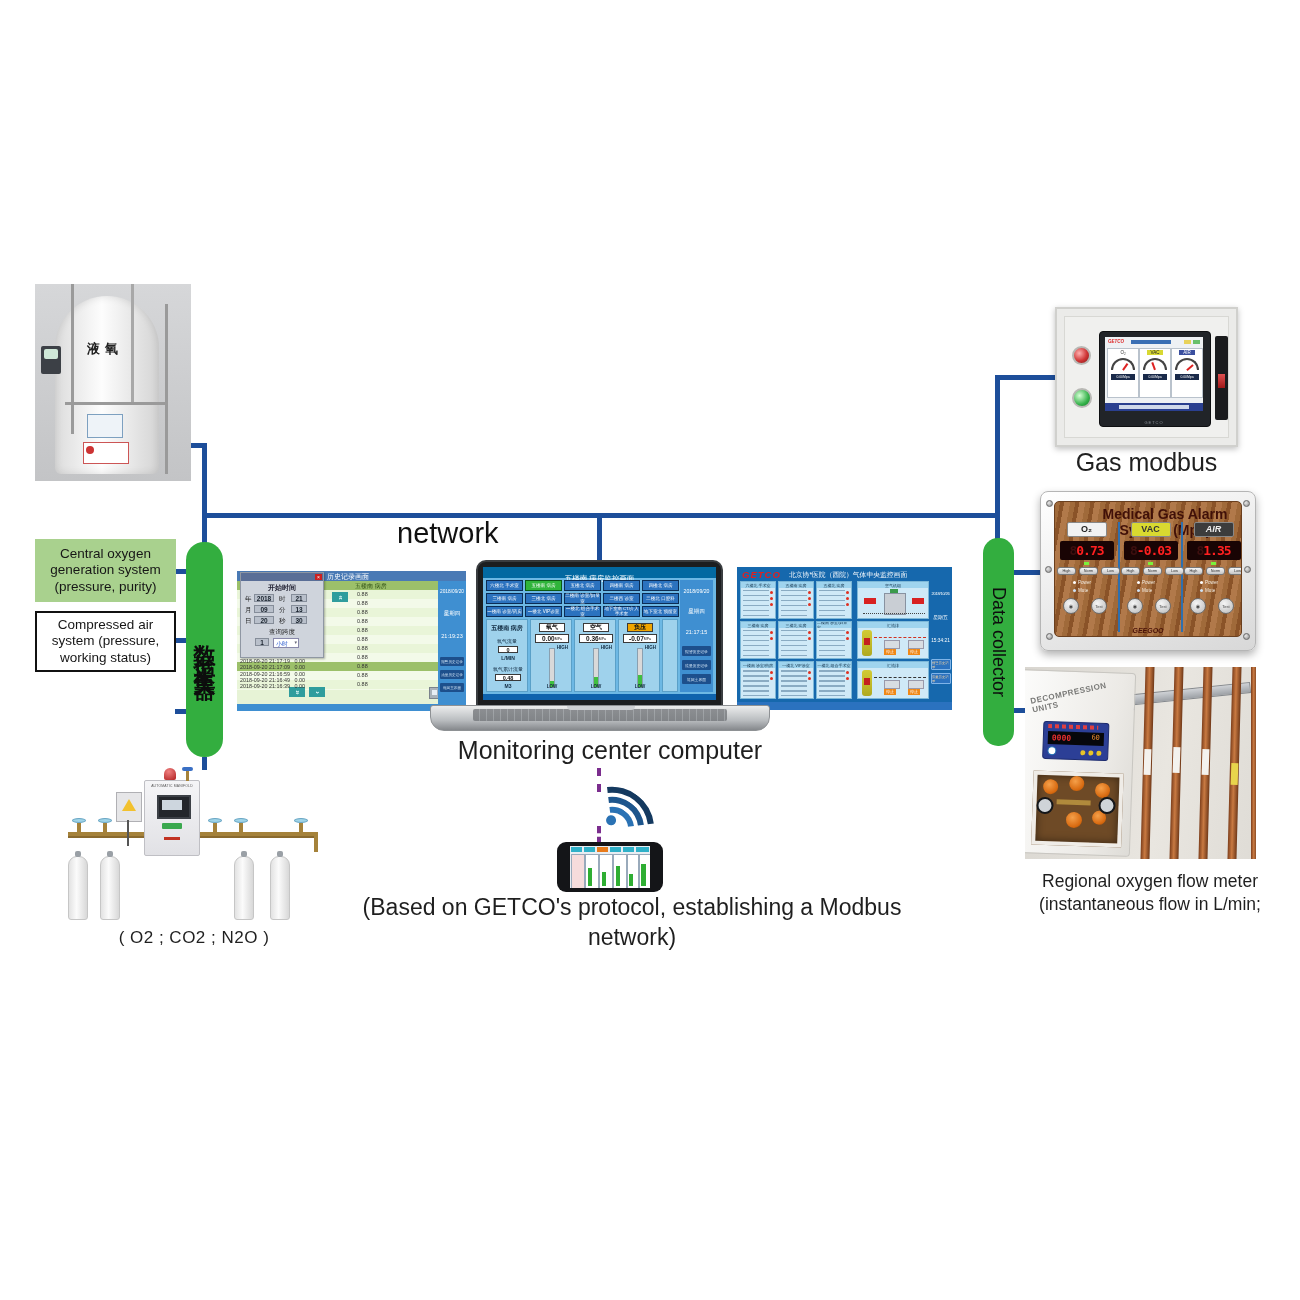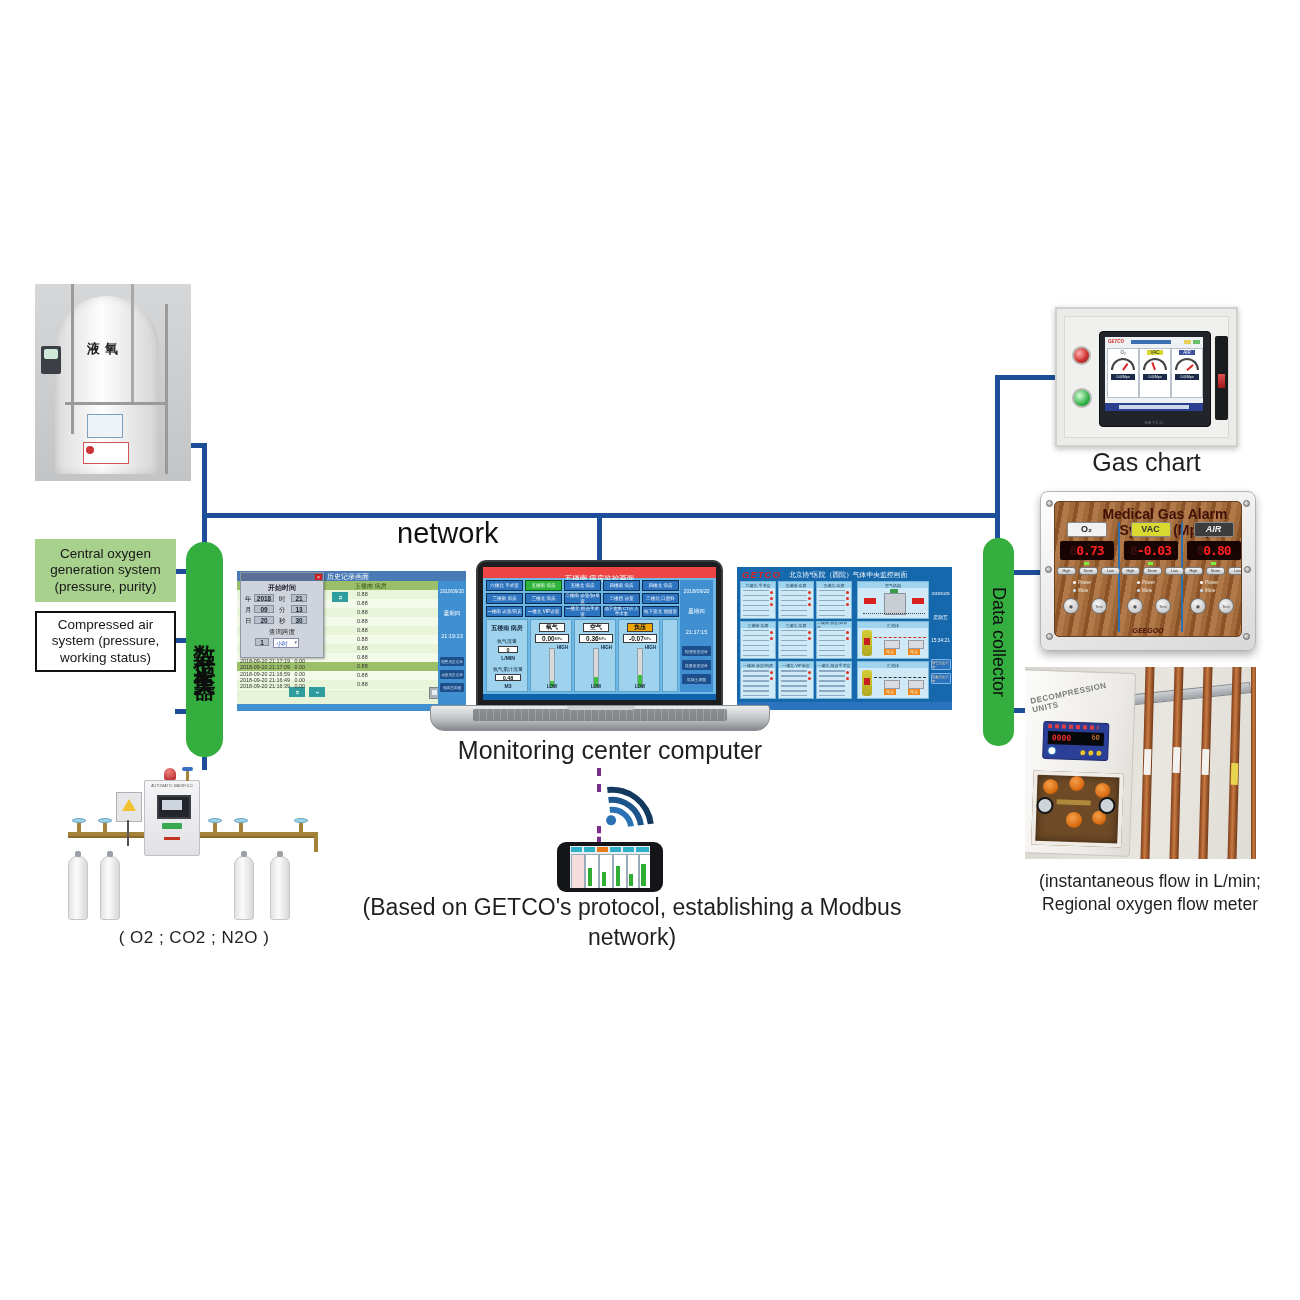--- a/index.html
+++ b/index.html
@@ -283,21 +283,21 @@
       <div class="ctr" style="margin-top:18px;font-size:4.8px;color:#fff;">星期五</div>
       <div class="ctr" style="margin-top:18px;font-size:4.8px;color:#fff;">15:34:21</div>
       <div class="sbbtn" style="left:0;top:78px;width:18px;height:9px;font-size:3.3px;background:#2b72bf;border:1px solid #7fb4e8;color:#ffd9a0;">报警历史记录</div>
       <div class="sbbtn" style="left:0;top:92px;width:18px;height:9px;font-size:3.3px;background:#2b72bf;border:1px solid #7fb4e8;color:#ffd9a0;">流量历史记录</div>
     </div>
     <div class="bar" style="left:0;top:135px;width:215px;height:8px;background:#2b72bf;"></div>
   </div>
 
   <div class="abs" style="left:476px;top:560px;width:247px;height:147px;background:#1c1e20;border:2px solid #3a3d40;border-radius:10px 10px 0 0;box-sizing:border-box;">
     <div class="scr" style="left:5px;top:5px;width:233px;height:133px;background:#6db8e4;">
-      <div class="bar ctr" style="left:0;top:0;width:233px;height:11px;background:#ef4444;">
+      <div class="bar ctr" style="left:0;top:0;width:233px;height:11px;background:#0369a1;">
         <span style="font-size:7.5px;color:#fff;line-height:11px;">五楼南 病房监控画面</span>
       </div>
 
       <div class="btnblue" style="position:absolute;left:3px;top:13px;width:37px;height:11px;font-size:4.6px;">六楼北 手术室</div>
       <div class="btnblue sel" style="position:absolute;left:42px;top:13px;width:37px;height:11px;font-size:4.6px;">五楼南 病房</div>
       <div class="btnblue" style="position:absolute;left:81px;top:13px;width:37px;height:11px;font-size:4.6px;">五楼北 病房</div>
       <div class="btnblue" style="position:absolute;left:120px;top:13px;width:37px;height:11px;font-size:4.6px;">四楼南 病房</div>
       <div class="btnblue" style="position:absolute;left:159px;top:13px;width:37px;height:11px;font-size:4.6px;">四楼北 病房</div>
       <div class="btnblue" style="position:absolute;left:3px;top:26px;width:37px;height:11px;font-size:4.6px;">三楼南 病房</div>
       <div class="btnblue" style="position:absolute;left:42px;top:26px;width:37px;height:11px;font-size:4.6px;">三楼北 病房</div>
@@ -491,21 +491,21 @@
         <div class="abs" style="left:0;bottom:0;width:98px;height:8px;background:#2a3f8f;">
           <span style="position:absolute;left:14px;top:2px;width:70px;height:4px;background:#cfd8ea;"></span>
         </div>
       </div>
       <div class="ctr" style="position:absolute;left:0;bottom:1px;width:108px;font-size:4px;color:#8a8f96;letter-spacing:1px;">GETCO</div>
     </div>
     <div class="abs" style="left:158px;top:27px;width:13px;height:84px;background:#1a1b1d;border-radius:2px;">
       <div style="position:absolute;left:3px;top:38px;width:7px;height:14px;background:linear-gradient(#e05050,#a01818);"></div>
     </div>
   </div>
-  <div class="cap ctr" style="left:1055px;top:448px;width:183px;font-size:25px;">Gas chart</div>
+  <div class="cap ctr" style="left:1055px;top:448px;width:183px;font-size:25px;">Gas modbus</div>
 
   <div class="abs" style="left:1040px;top:491px;width:216px;height:160px;background:linear-gradient(160deg,#ffffff,#d8d8d8);border:1px solid #b5b5b5;border-radius:8px;box-shadow:0 4px 8px rgba(0,0,0,.3);box-sizing:border-box;">
     <div class="abs" style="left:13px;top:9px;right:13px;bottom:13px;background:repeating-linear-gradient(100deg,#a06a3a 0 5px,#8a5328 5px 9px,#b1794a 9px 15px);border:1px solid #6a3f1e;border-radius:5px;overflow:hidden;">
       <div class="ctr" style="margin-top:4px;font-size:14px;font-weight:bold;color:#401008;padding-left:34px;">Medical Gas Alarm System (Mpa)</div>
       <div class="abs" style="left:63px;top:20px;width:2px;bottom:4px;background:#2e6fae;"></div>
       <div class="abs" style="left:126px;top:20px;width:2px;bottom:4px;background:#2e6fae;"></div>
 
       <div class="abs" style="left:0;top:20px;width:63px;bottom:0;">
         <div class="ctr" style="margin:0 auto;width:38px;height:13px;background:#f2f2f2;border:1px solid #888;border-radius:2px;font-size:9px;font-weight:bold;line-height:13px;color:#222;">O₂</div>
         <div class="ctr mono" style="margin:4px auto 0;width:54px;height:19px;background:#190404;border-radius:2px;font-size:13px;font-weight:bold;line-height:19px;letter-spacing:-1px;"><span style="color:#3d0f0f;">8</span><span style="color:#ff2020;">0.73</span></div>
@@ -531,21 +531,21 @@
           <div class="ledbtn" style="width:17px;height:6px;font-size:3.8px;">Low</div>
         </div>
         <div class="abs" style="left:18px;top:58px;font-size:4.6px;color:#f2ece2;"><span style="display:inline-block;width:3px;height:3px;border-radius:50%;background:#fff;margin-right:2px;"></span><span>Power</span></div>
         <div class="abs" style="left:18px;top:66px;font-size:4.6px;color:#f2ece2;"><span style="display:inline-block;width:3px;height:3px;border-radius:50%;background:#cfe2f4;margin-right:2px;"></span><span>Mute</span></div>
         <div class="cirbtn" style="position:absolute;left:8px;top:76px;width:14px;height:14px;font-size:5px;">◉</div>
         <div class="cirbtn" style="position:absolute;left:36px;top:76px;width:14px;height:14px;font-size:4px;">Test</div>
       </div>
 
       <div class="abs" style="left:127px;top:20px;width:63px;bottom:0;">
         <div class="ctr" style="margin:0 auto;width:38px;height:13px;background:#3c3c3c;border:1px solid #888;border-radius:2px;font-size:9px;font-weight:bold;font-style:italic;line-height:13px;color:#eee;">AIR</div>
-        <div class="ctr mono" style="margin:4px auto 0;width:54px;height:19px;background:#190404;border-radius:2px;font-size:13px;font-weight:bold;line-height:19px;letter-spacing:-1px;"><span style="color:#3d0f0f;">8</span><span style="color:#ff2020;">0.80</span></div>
+        <div class="ctr mono" style="margin:4px auto 0;width:54px;height:19px;background:#190404;border-radius:2px;font-size:13px;font-weight:bold;line-height:19px;letter-spacing:-1px;"><span style="color:#3d0f0f;">8</span><span style="color:#ff2020;">1.35</span></div>
         <div class="abs" style="left:29px;top:40px;width:5px;height:3px;background:#7cf13a;"></div>
         <div style="position:absolute;left:2px;top:45px;display:flex;gap:3px;">
           <div class="ledbtn" style="width:17px;height:6px;font-size:3.8px;">High</div>
           <div class="ledbtn" style="width:17px;height:6px;font-size:3.8px;">Norm</div>
           <div class="ledbtn" style="width:17px;height:6px;font-size:3.8px;">Low</div>
         </div>
         <div class="abs" style="left:18px;top:58px;font-size:4.6px;color:#f2ece2;"><span style="display:inline-block;width:3px;height:3px;border-radius:50%;background:#fff;margin-right:2px;"></span><span>Power</span></div>
         <div class="abs" style="left:18px;top:66px;font-size:4.6px;color:#f2ece2;"><span style="display:inline-block;width:3px;height:3px;border-radius:50%;background:#cfe2f4;margin-right:2px;"></span><span>Mute</span></div>
         <div class="cirbtn" style="position:absolute;left:8px;top:76px;width:14px;height:14px;font-size:5px;">◉</div>
         <div class="cirbtn" style="position:absolute;left:36px;top:76px;width:14px;height:14px;font-size:4px;">Test</div>
@@ -591,17 +591,17 @@
         <div class="knob" style="left:58px;top:6px;width:15px;height:15px;"></div>
         <div class="knob" style="left:30px;top:36px;width:16px;height:16px;"></div>
         <div class="knob" style="left:56px;top:34px;width:14px;height:14px;"></div>
         <div style="position:absolute;left:0px;top:22px;width:13px;height:13px;border-radius:50%;background:#cfd4d8;border:2px solid #15171a;"></div>
         <div style="position:absolute;left:62px;top:20px;width:13px;height:13px;border-radius:50%;background:#cfd4d8;border:2px solid #15171a;"></div>
         <div style="position:absolute;left:20px;top:24px;width:34px;height:5px;background:#b08a3c;"></div>
       </div>
     </div>
   </div>
   <div class="cap ctr" style="left:1000px;top:870px;width:300px;font-size:17.5px;line-height:1.32;">
+    <div>Regional oxygen flow meter</div>
     <div>(instantaneous flow in L/min;</div>
-    <div>Regional oxygen flow meter</div>
   </div>
 
 </div>
 
 </body></html>

